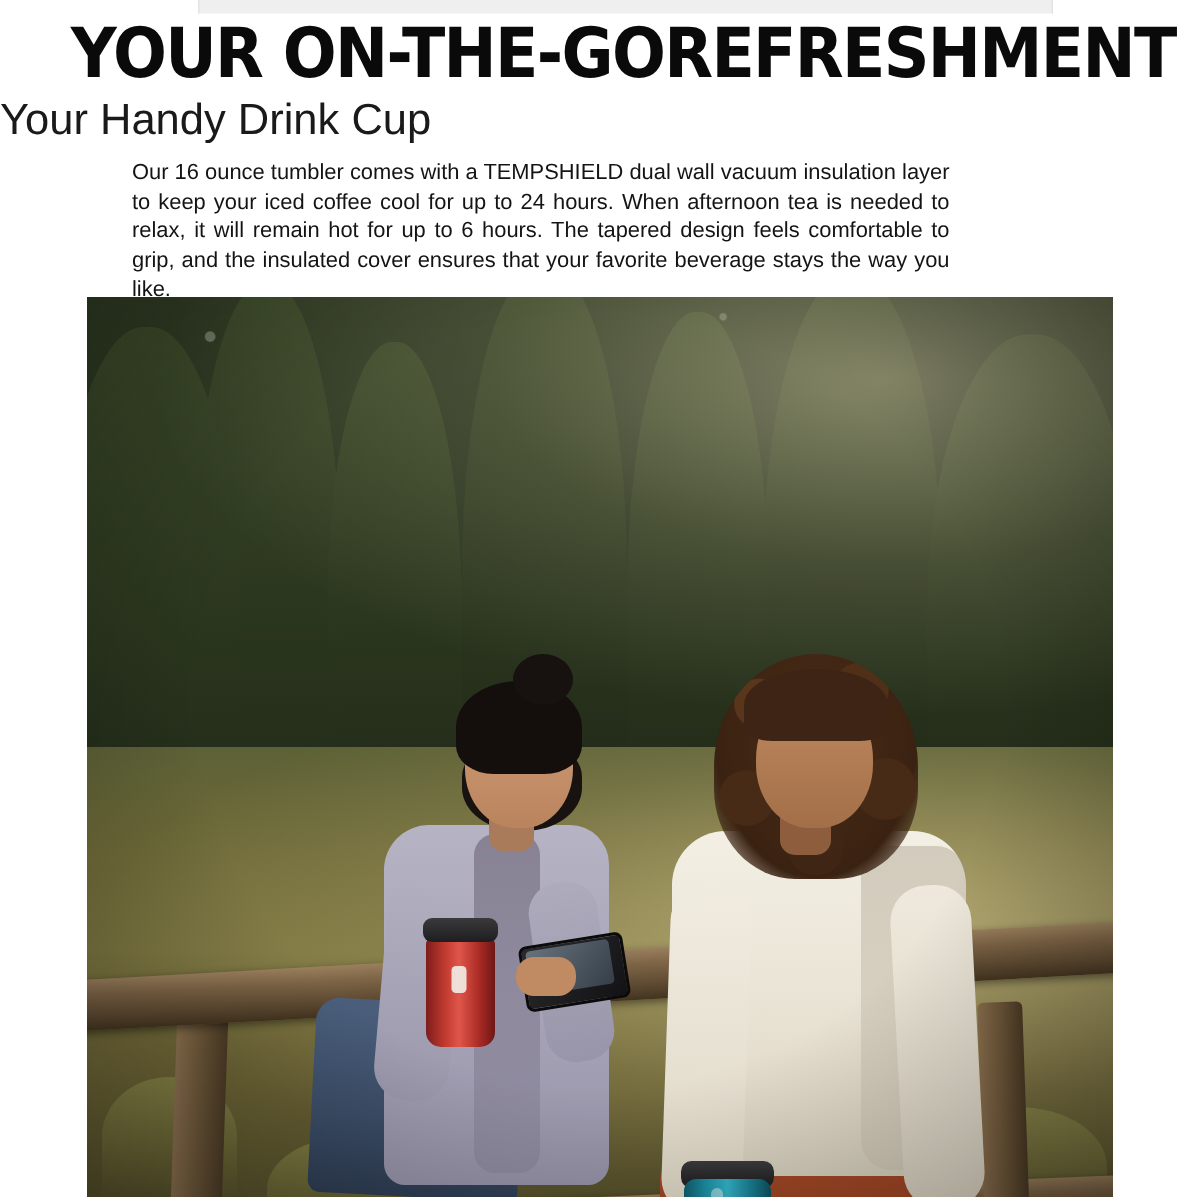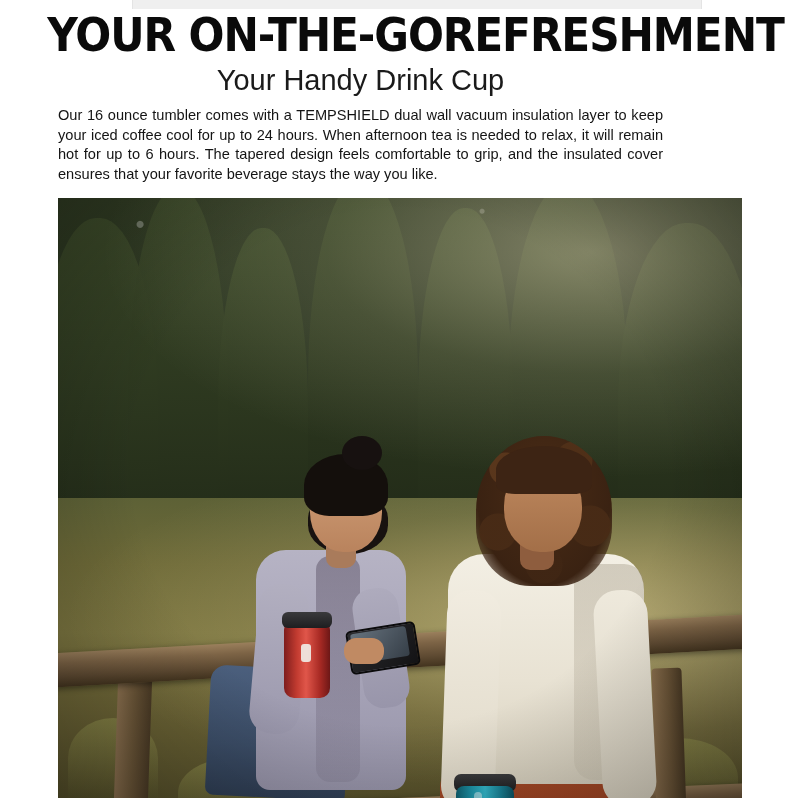--- a/index.html
+++ b/index.html
@@ -52,31 +52,30 @@
     line-height: 46px;
     letter-spacing: -1.2px;
     color: #0a0a0a;
     transform: scaleX(0.92);
     transform-origin: center top;
     white-space: nowrap;
   }
 
   .subhead {
     margin: 6px 0 0 0;
-    text-align: center;
     font-family: "Liberation Sans", sans-serif;
     font-weight: 400;
     font-size: 29px;
     line-height: 32px;
     color: #1a1a1a;
   }
 
   .body-copy {
     margin: 10px 0 0 0;
-    padding: 0 58px;
+    padding: 0 88px;
     text-align: justify;
     font-family: "Liberation Sans", sans-serif;
     font-size: 14.6px;
     line-height: 19.5px;
     color: #141414;
   }
 
   
   .photo {
     position: absolute;

